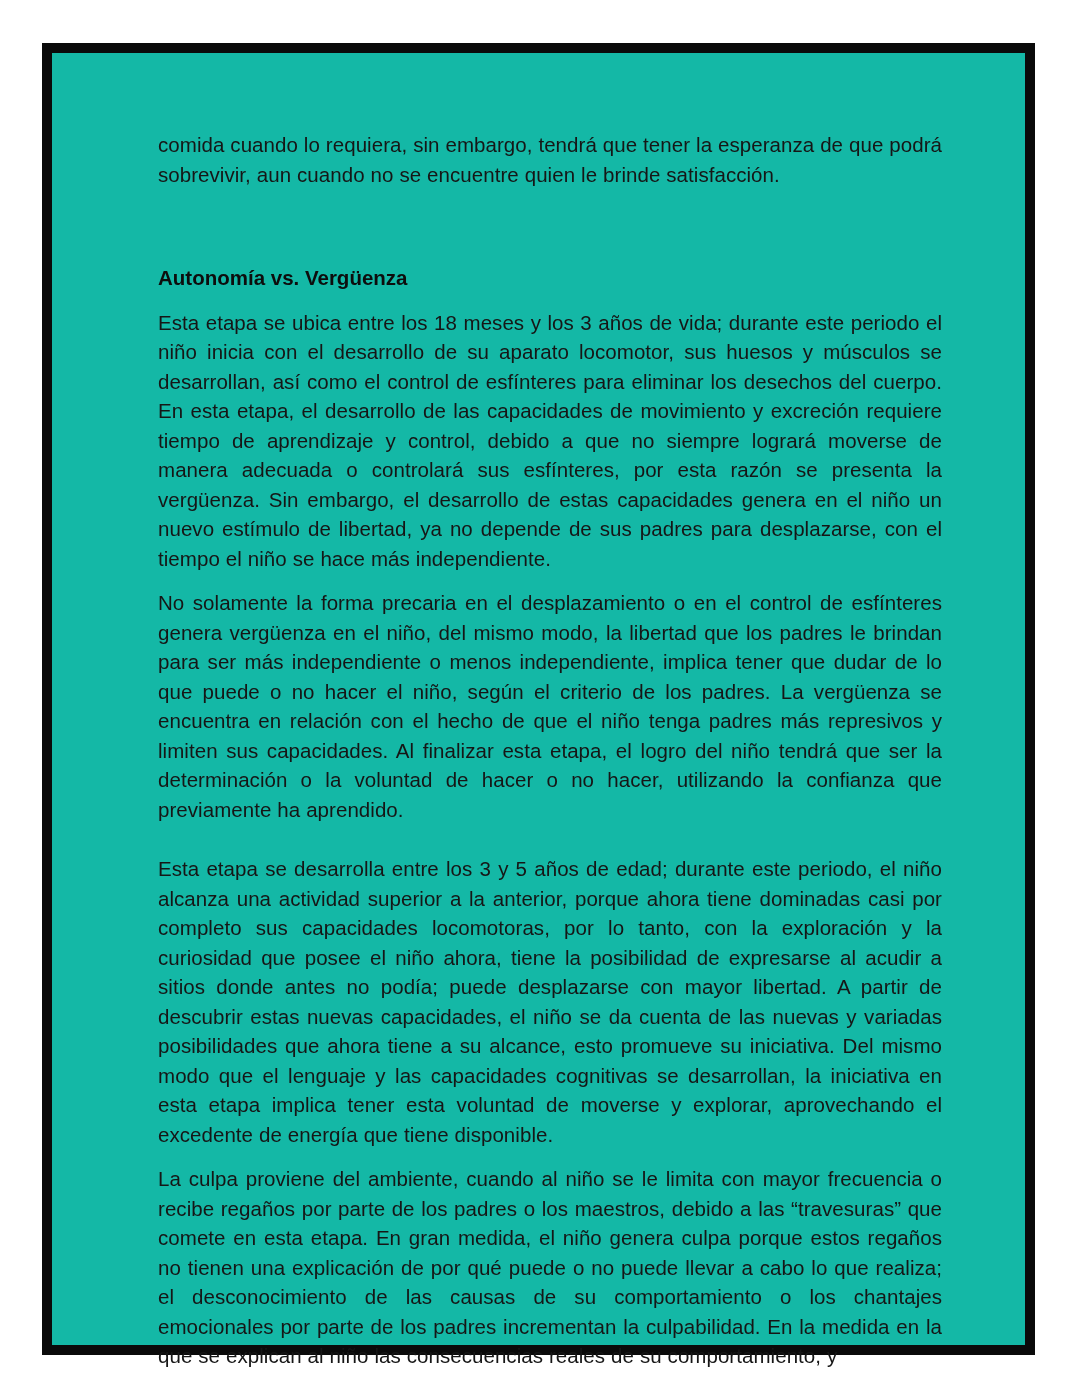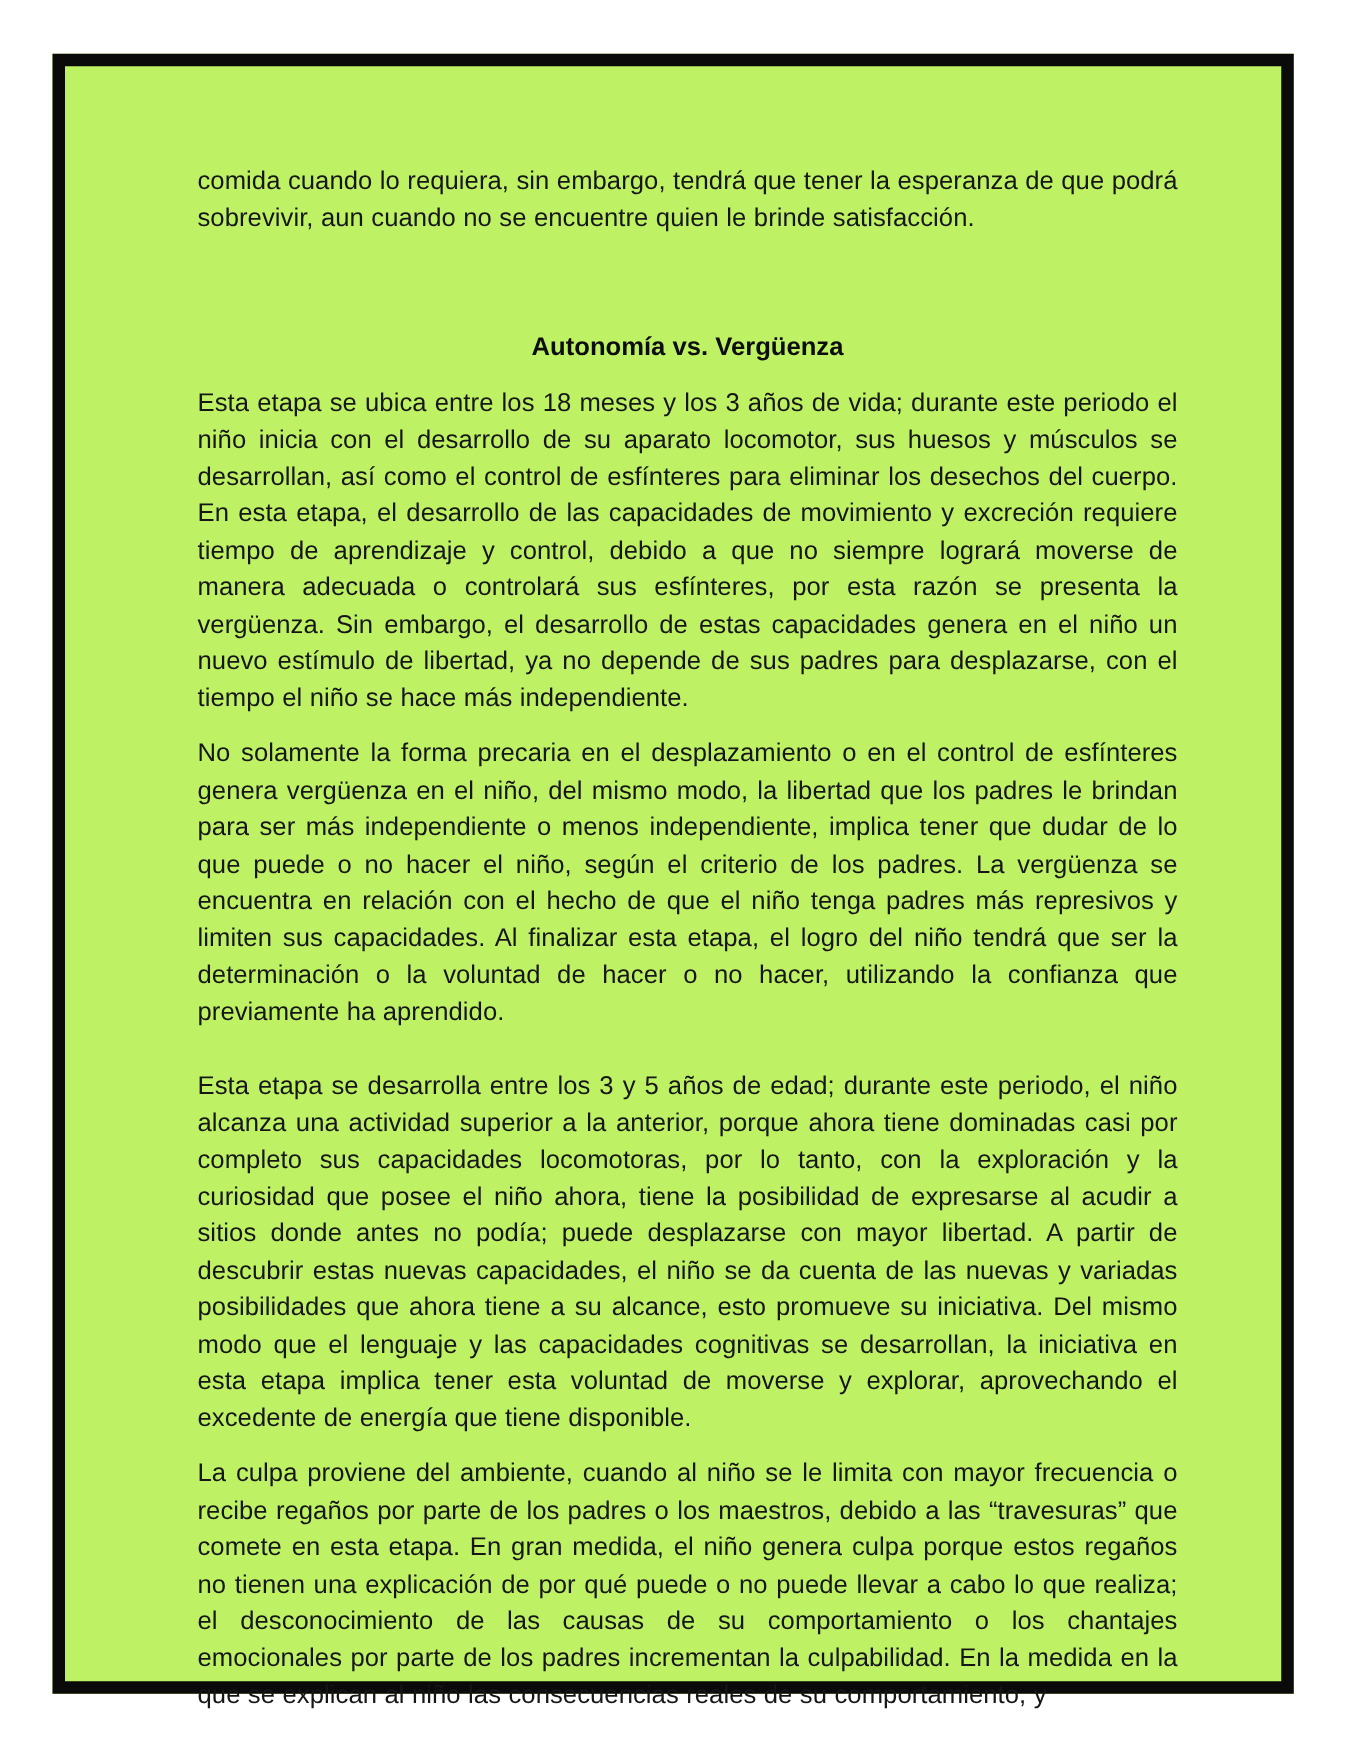--- a/index.html
+++ b/index.html
@@ -25,21 +25,21 @@
 
   
   .page-frame {
     position: absolute;
     left: 42px;
     top: 43px;
     width: 993px;
     height: 1312px;
     box-sizing: border-box;
     border: 10px solid #0a0a0a;
-    background: #bef264;
+    background: #14b8a6;
   }
 
   .page-body {
     position: absolute;
     left: 106px;          
     top: 77px;            
     width: 784px;
     box-sizing: border-box;
   }
 
@@ -53,21 +53,21 @@
     letter-spacing: 0.05px;
     word-spacing: 0.2px;
   }
 
   .doc-heading {
     margin: 0;
     font-size: 20.5px;
     line-height: 29.5px;
     font-weight: bold;
     color: #0d0d0d;
-    text-align: center;
+    text-align: left;
   }
 
   
   .gap-after-intro { height: 74px; }
   .gap-after-heading { height: 15px; }
   .gap-between-paragraphs { height: 15px; }
   .gap-before-heading-2 { height: 15px; }
 </style>
 </head>
 <body>

